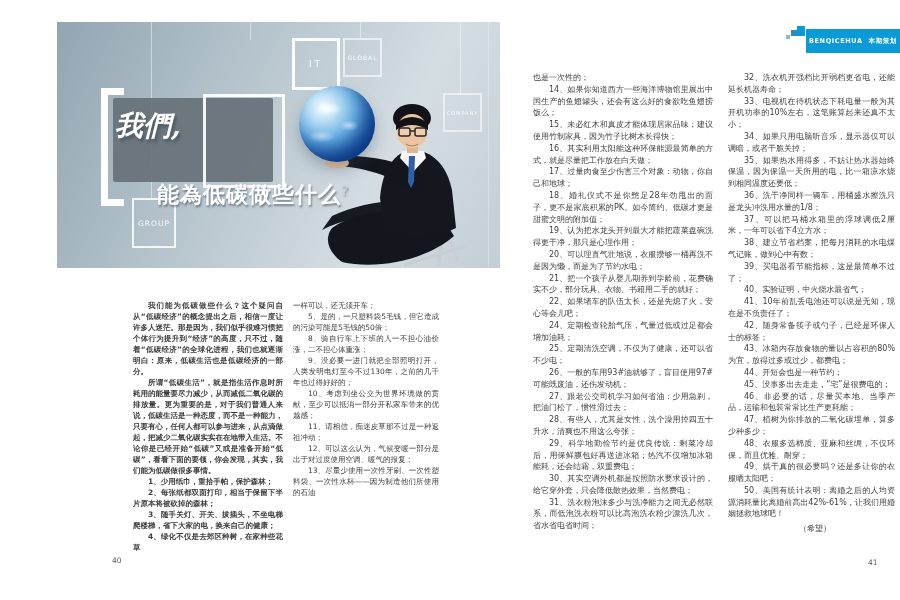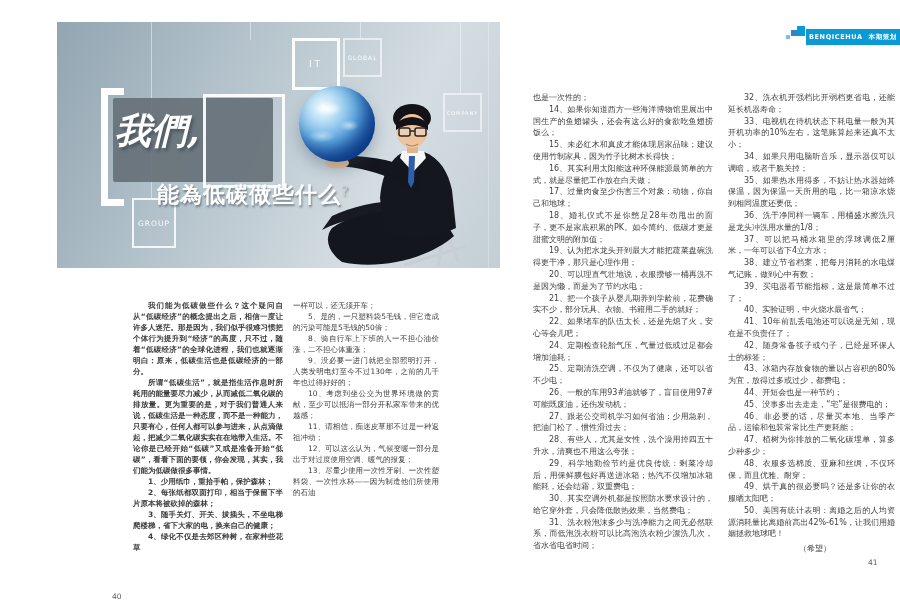--- a/index.html
+++ b/index.html
@@ -1,20 +1,20 @@
 <!DOCTYPE html>
 <html><head>
 <meta charset="utf-8">
 <style>
   html,body{margin:0;padding:0;background:#fff;}
   .spread{position:relative;width:900px;height:600px;background:#ffffff;overflow:hidden;
           font-family:"DejaVu Sans","Liberation Sans",sans-serif;color:#3b3b3b;}
 
   
-  .header-bar{position:absolute;left:806px;top:29px;width:94px;height:16px;background:#0a9bd7;
+  .header-bar{position:absolute;left:806px;top:29px;width:94px;height:24px;background:#0a9bd7;
               display:flex;align-items:center;justify-content:center;gap:6px;
               color:#fff;font-size:6.5px;font-weight:bold;letter-spacing:.6px;}
   .logo-mosaic{position:absolute;left:785px;top:26px;width:20px;height:16px;}
   .logo-mosaic .sq{position:absolute;display:block;}
   .sq1{left:1px;top:9px;width:4px;height:4px;background:#7fbfe2;}
   .sq2{left:6px;top:4px;width:6px;height:6px;background:#2f86c4;}
   .sq3{left:12px;top:0;width:8px;height:10px;background:#0a9bd7;}
 
   
   .hero{position:absolute;left:57px;top:22px;width:443px;height:246px;overflow:hidden;
@@ -35,49 +35,49 @@
   .f-group{left:75px;top:176px;width:40px;height:46px;border:2px solid rgba(255,255,255,.85);font-size:7.5px;}
 
   .titlebox{position:absolute;left:56px;top:76px;width:160px;height:84px;border-radius:2px;
             background:rgba(103,113,121,.93);z-index:3;}
   .whiteframe{position:absolute;left:146px;top:72px;width:76px;height:88px;
               border:3px solid rgba(255,255,255,.92);z-index:4;}
   .bracket{position:absolute;left:44px;top:66px;width:16px;height:104px;
            border-left:7px solid #fff;border-top:7px solid #fff;border-bottom:7px solid #fff;z-index:5;}
   .hero-title{position:absolute;left:58px;top:90px;z-index:8;color:#fff;
               font-family:"DejaVu Serif","Liberation Serif",serif;font-style:italic;font-weight:bold;
-              font-size:36px;line-height:1;text-shadow:2px 3px 3px rgba(40,50,60,.45);}
+              font-size:28px;line-height:1;text-shadow:2px 3px 3px rgba(40,50,60,.45);}
   .hero-subtitle{position:absolute;left:100px;top:158px;z-index:8;color:#fff;font-weight:bold;
                  font-size:22px;letter-spacing:1px;white-space:nowrap;
                  text-shadow:1px 2px 2px rgba(40,50,60,.5);}
   .qmark{color:#ccd4d9;font-size:14px;vertical-align:7px;font-weight:normal;}
 
   .globe{position:absolute;left:242px;top:64px;width:76px;height:76px;border-radius:50%;z-index:6;
          background:radial-gradient(circle at 32% 28%,#f4fbff 0%,#c2e3f6 16%,#5fa9e2 45%,#1c63c2 72%,#0a3a85 100%);
          box-shadow:inset -10px -12px 16px rgba(0,20,70,.45), 0 8px 14px rgba(50,70,90,.3);}
   .globe .land{position:absolute;inset:0;border-radius:50%;
          background:radial-gradient(ellipse 20px 10px at 38% 30%,rgba(255,255,255,.9),transparent 70%),
                     radial-gradient(ellipse 14px 8px at 66% 52%,rgba(255,255,255,.55),transparent 70%),
                     radial-gradient(ellipse 20px 9px at 30% 66%,rgba(255,255,255,.45),transparent 70%);}
   .man{position:absolute;left:205px;top:56px;width:240px;height:190px;z-index:5;}
 
   
   .col{position:absolute;text-align:justify;}
   .col p{margin:0;text-indent:2em;}
   .col p.noindent{text-indent:0;}
   .lcol{font-size:7.5px;line-height:11px;color:#3d3d3d;}
-  .rcol{font-size:8px;line-height:11.8px;color:#3f3f3f;margin-top:20px;}
+  .rcol{font-size:8px;line-height:11.8px;color:#3f3f3f;}
   .lcol1{left:133px;top:300px;width:150px;font-weight:bold;}
   .lcol2{left:293px;top:300px;width:146px;}
   .rcol1{left:533px;top:72px;width:180px;}
   .rcol2{left:728px;top:72px;width:167px;}
   .rcol2 p.signature{text-indent:0;text-align:right;padding-right:64px;margin-top:3px;}
 
   .pagenum{position:absolute;font-size:7.5px;color:#5a5a5a;}
-  .pn-left{left:112px;top:556px;margin-top:36px;}
+  .pn-left{left:112px;top:556px;}
   .pn-right{left:868px;top:558px;}
 </style>
 </head>
 <body>
 
 <div class="spread">
 
   <div class="logo-mosaic">
     <i class="sq sq1"></i>
       <i class="sq sq2"></i>

